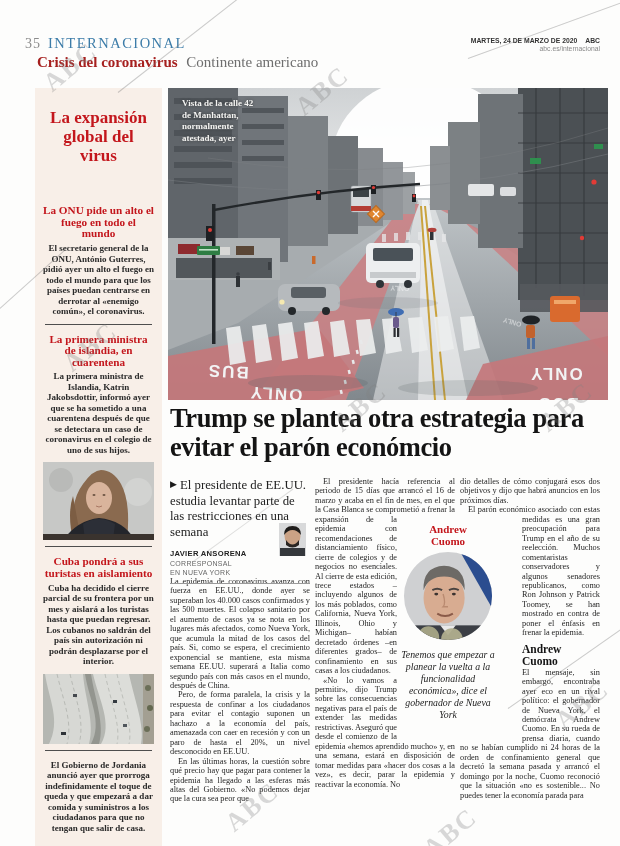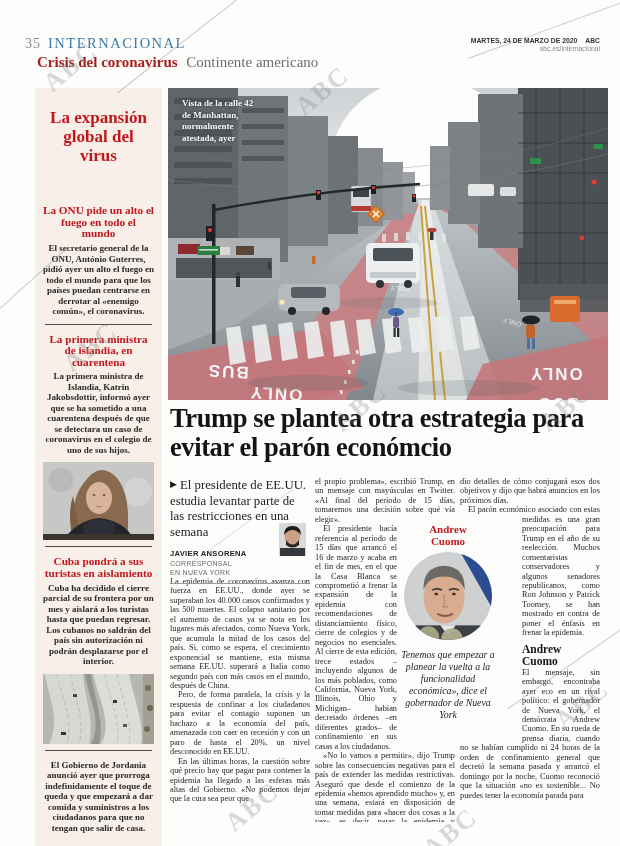--- a/index.html
+++ b/index.html
@@ -352,21 +352,20 @@
     <div class="bodytxt">
       <p>La epidemia de coronavirus avanza con fuerza en EE.UU., donde ayer se superaban los 40.000 casos confirmados y las 500 muertes. El colapso sanitario por el aumento de casos ya se nota en los lugares más afectados, como Nueva York, que acumula la mitad de los casos del país. Si, como se espera, el crecimiento exponencial se mantiene, esta misma semana EE.UU. superará a Italia como segundo país con más casos en el mundo, después de China.</p>
       <p class="ind">Pero, de forma paralela, la crisis y la respuesta de confinar a los ciudadanos para evitar el contagio suponen un hachazo a la economía del país, amenazada con caer en recesión y con un paro de hasta el 20%, un nivel desconocido en EE.UU.</p>
       <p class="ind">En las últimas horas, la cuestión sobre qué precio hay que pagar para contener la epidemia ha llegado a las esferas más altas del Gobierno. «No podemos dejar que la cura sea peor que</p>
     </div>
   </div>
 
   <div class="col col2">
     <div class="bodytxt">
       <div class="cut-r"></div>
-      <p>el propio problema», escribió Trump, en un mensaje con mayúsculas en Twitter. «Al final del periodo de 15 días, tomaremos una decisión sobre qué vía elegir».</p>
       <p class="ind">El presidente hacía referencia al periodo de 15 días que arrancó el 16 de marzo y acaba en el fin de mes, en el que la Casa Blanca se comprometió a frenar la expansión de la epidemia con recomendaciones de distanciamiento físico, cierre de colegios y de negocios no esenciales. Al cierre de esta edición, trece estados –incluyendo algunos de los más poblados, como California, Nueva York, Illinois, Ohio y Michigan– habían decretado órdenes –en diferentes grados– de confinamiento en sus casas a los ciudadanos.</p>
       <p class="ind">«No lo vamos a permitir», dijo Trump sobre las consecuencias negativas para el país de extender las medidas restrictivas. Aseguró que desde el comienzo de la epidemia «hemos aprendido mucho» y, en una semana, estará en disposición de tomar medidas para «hacer dos cosas a la vez», es decir, parar la epidemia y reactivar la economía. No</p>
     </div>
   </div>
 
   <div class="col col3">
     <div class="bodytxt">
       <div class="cut-l"></div>
       <p>dio detalles de cómo conjugará esos dos objetivos y dijo que habrá anuncios en los próximos días.</p>
       <p class="ind">El parón económico asociado con estas medidas es una gran preocupación para Trump en el año de su reelección. Muchos comentaristas conservadores y algunos senadores republicanos, como Ron Johnson y Patrick Toomey, se han mostrado en contra de poner el énfasis en frenar la epidemia.</p>

